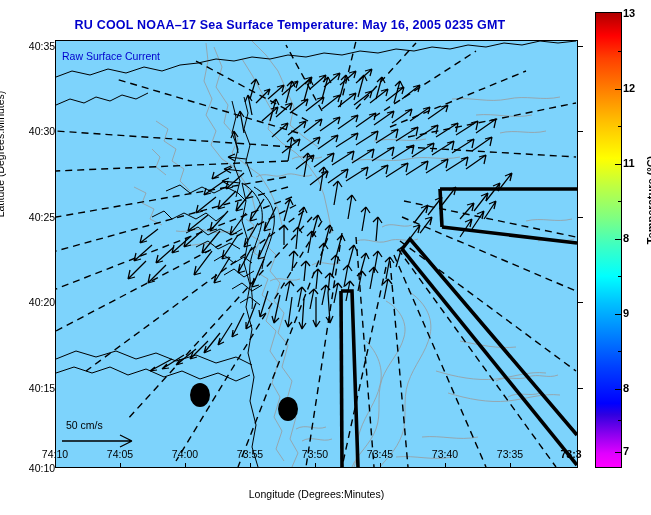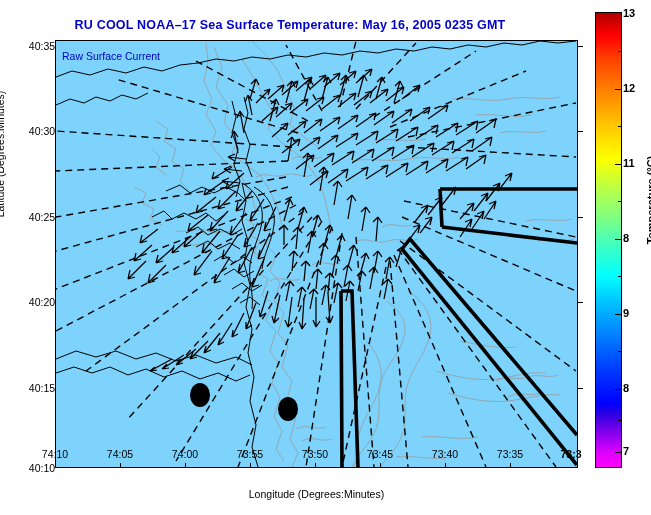--- a/index.html
+++ b/index.html
@@ -379,20 +379,28 @@
         <path d="M184 142 L166 140 M166 140 L173 137 M166 140 L173 144"></path>
         <path d="M190 118 L172 116 M172 116 L179 113 M172 116 L179 120"></path>
       </g>
     </g>
   </svg>
 
   <div id="annot">
     <div>Raw Surface Current</div>
   </div>
 
+  <div id="scalebox">
+    <div id="scalelabel">50 cm/s</div>
+    <svg width="110" height="22">
+      <g stroke="#000" stroke-width="1.3" fill="none">
+        <path d="M26 10 L96 10 M96 10 L84 4 M96 10 L84 16"></path>
+      </g>
+    </svg>
+  </div>
 </div>
 
 <div>
   <div class="ytick" style="top:46px;">40:35</div>
   <div class="ytick" style="top:131px;">40:30</div>
   <div class="ytick" style="top:217px;">40:25</div>
   <div class="ytick" style="top:302px;">40:20</div>
   <div class="ytick" style="top:388px;">40:15</div>
   <div class="ytick" style="top:468px;">40:10</div>
   <div class="ytickmark" style="top:46px;"></div>

